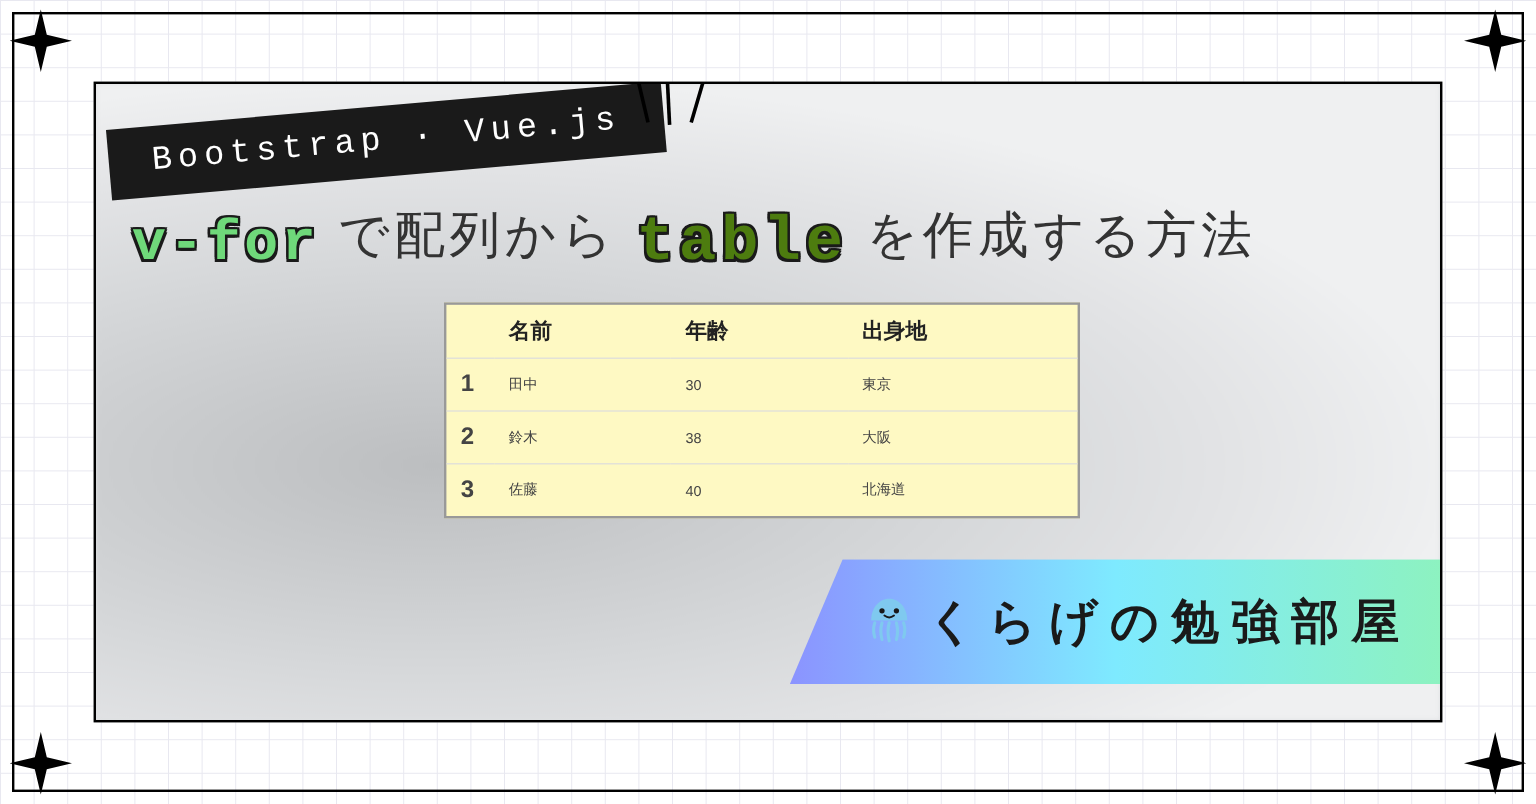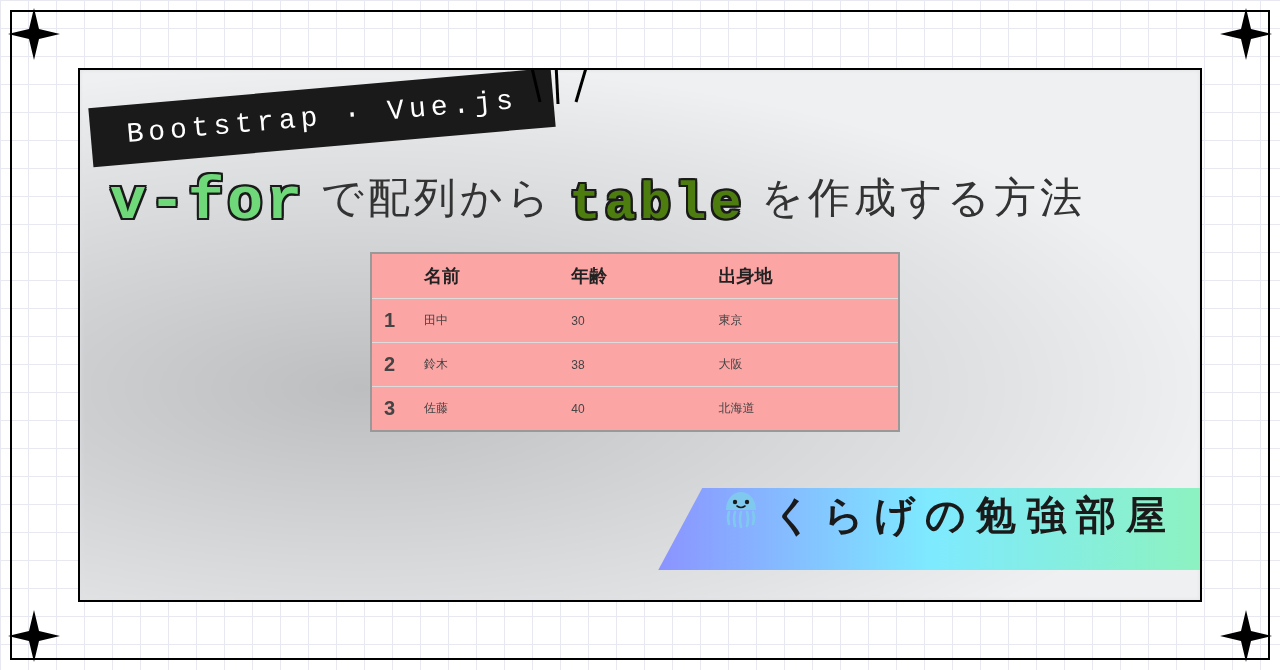--- a/index.html
+++ b/index.html
@@ -79,21 +79,21 @@
       left: 30px;
       right: 20px;
       font-size: 42px;
       color: #333;
       letter-spacing: 4px;
       font-weight: 500;
       white-space: nowrap;
     }
     .kw-vfor {
       font-family: "Courier New", monospace;
-      font-size: 60px;
+      font-size: 47px;
       font-weight: 700;
       color: #6fd97a;
       text-shadow:
         -2px -2px 0 #1a1a1a, 2px -2px 0 #1a1a1a,
         -2px  2px 0 #1a1a1a, 2px  2px 0 #1a1a1a,
          0 -2px 0 #1a1a1a, 0 2px 0 #1a1a1a,
         -2px 0 0 #1a1a1a, 2px 0 0 #1a1a1a;
       letter-spacing: 3px;
       vertical-align: -6px;
       text-align: right;
@@ -109,41 +109,41 @@
          0 -2px 0 #1a1a1a, 0 2px 0 #1a1a1a,
         -2px 0 0 #1a1a1a, 2px 0 0 #1a1a1a;
       letter-spacing: 4px;
       vertical-align: -6px;
     }
     .sample-table-wrap {
       position: absolute;
       top: 182px;
       left: 290px;
       width: 530px;
-      background: #fca5a5;
+      background: #fef9c3;
       border: 2px solid #999;
     }
     .sample-table { width: 100%; border-collapse: collapse; }
     .sample-table th, .sample-table td {
       border-top: 1px solid #dcdcdc;
       padding: 10px 12px;
       text-align: left;
       font-size: 18px;
     }
     .sample-table th { font-weight: 700; color: #222; }
     .sample-table td { color: #444; font-size: 12px; }
     .sample-table .idx { font-weight: 700; font-size: 20px; width: 40px; }
     .sample-table tr:first-child th { border-top: none; }
     .site-ribbon {
       position: absolute;
       right: -2px;
       bottom: 30px;
-      height: 82px;
+      height: 104px;
       display: flex;
-      align-items: flex-start;
+      align-items: center;
       gap: 8px;
       padding: 0 26px 0 60px;
       background: linear-gradient(90deg, #8b93ff 0%, #7eeaff 50%, #8df2c0 100%);
       clip-path: polygon(44px 0, 100% 0, 100% 100%, 0 100%);
       font-size: 40px;
       font-weight: 700;
       letter-spacing: 10px;
       color: #1a1a1a;
     }
     .site-ribbon .jelly-icon { flex-shrink: 0; }

